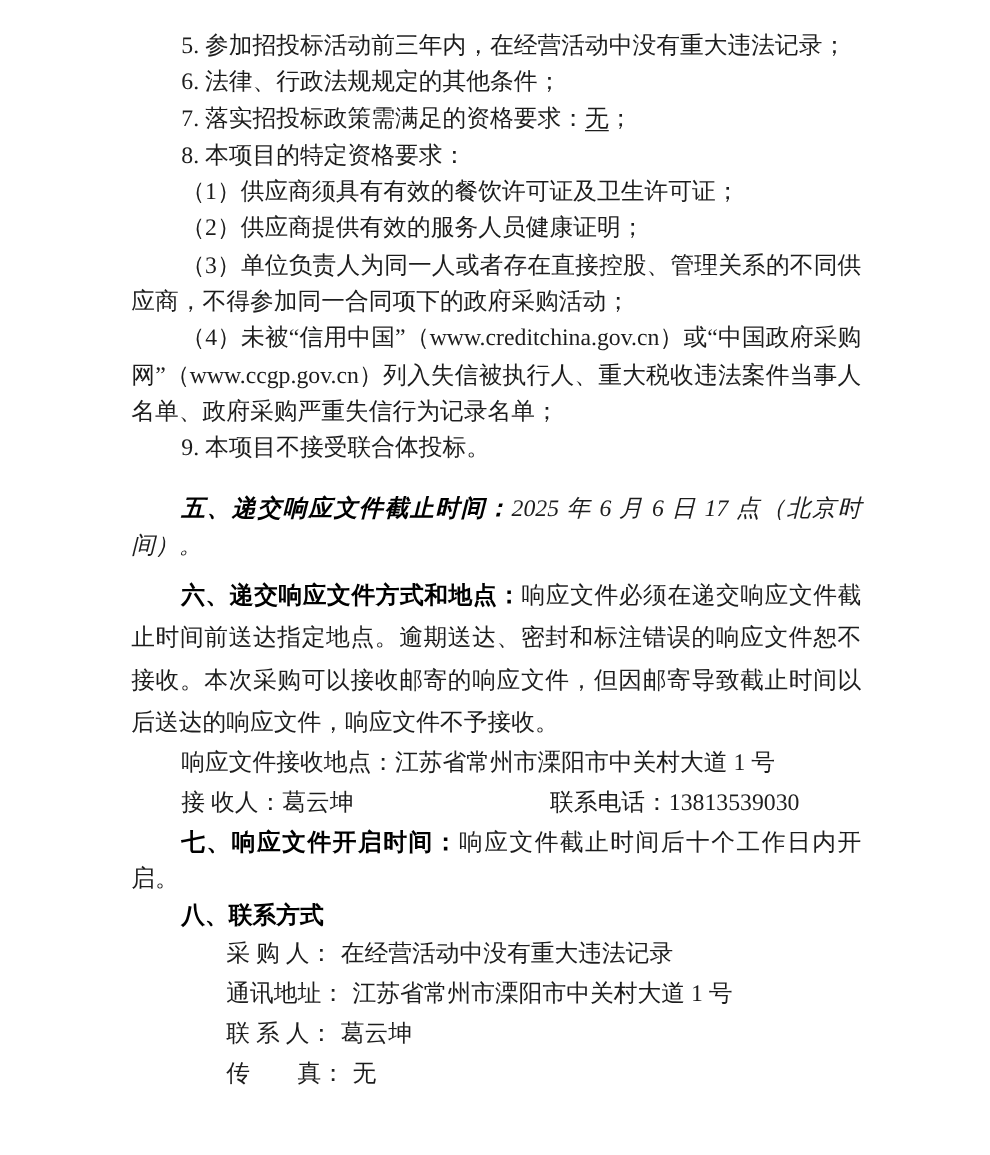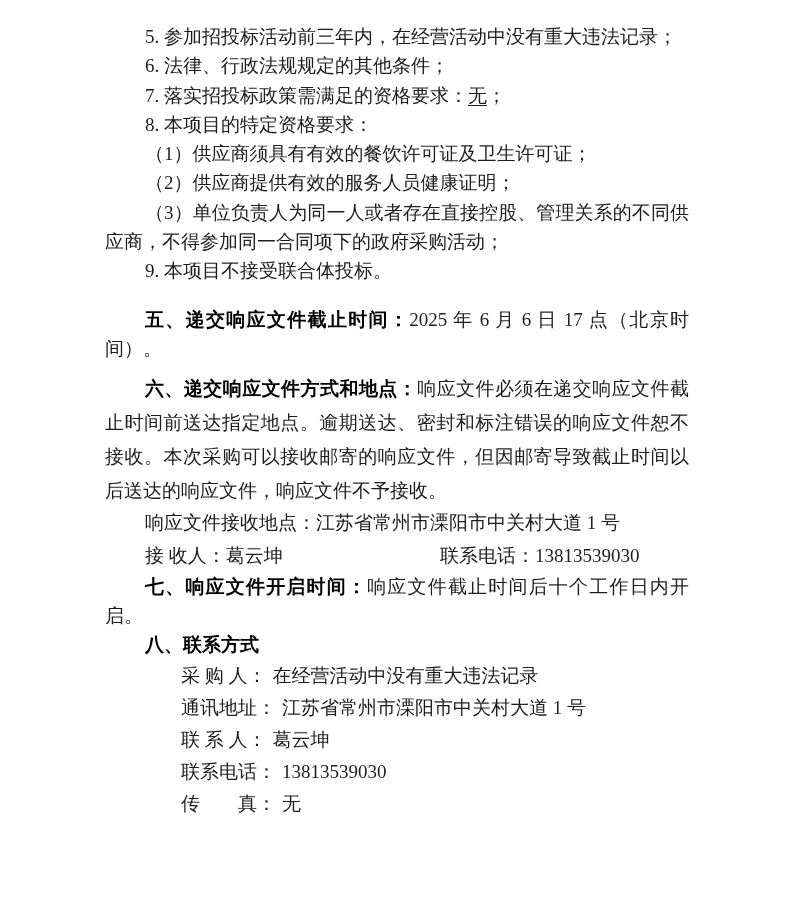--- a/index.html
+++ b/index.html
@@ -17,21 +17,21 @@
     font-size: 19px;
   }
   p { margin: 0; }
   .item {
     line-height: 29.3px;
     text-align: justify;
     text-indent: 40px;
   }
   .b { font-weight: bold; color: #000; }
   .u { text-decoration: underline; text-underline-offset: 3px; }
-  .sec5 { margin-top: 19px; }
+  .sec5 { margin-top: 19px; font-style: italic; }
   .sec6 { margin-top: 9px; }
   .para6 { line-height: 34px; }
   .recv-label { display: inline-block; width: 295px; text-indent: 0; }
   .row-gap { margin-top: 3px; }
   .row-gap2 { margin-top: 2px; }
   .contact-row {
     line-height: 32px;
     padding-left: 76px;
     text-align: left;
   }
@@ -43,34 +43,34 @@
 <div class="page">
   <div class="content">
 
     <p class="item">5. 参加招投标活动前三年内，在经营活动中没有重大违法记录；</p>
     <p class="item">6. 法律、行政法规规定的其他条件；</p>
     <p class="item"><span>7. 落实招投标政策需满足的资格要求：</span><span class="u">无</span><span>；</span></p>
     <p class="item">8. 本项目的特定资格要求：</p>
     <p class="item">（1）供应商须具有有效的餐饮许可证及卫生许可证；</p>
     <p class="item">（2）供应商提供有效的服务人员健康证明；</p>
     <p class="item">（3）单位负责人为同一人或者存在直接控股、管理关系的不同供应商，不得参加同一合同项下的政府采购活动；</p>
+    <p class="item">（4）未被“信用中国”（www.creditchina.gov.cn）或“中国政府采购网”（www.ccgp.gov.cn）列入失信被执行人、重大税收违法案件当事人名单、政府采购严重失信行为记录名单；</p>
     <p class="item">9. 本项目不接受联合体投标。</p>
 
     <p class="item sec5"><span class="b">五、递交响应文件截止时间：</span><span>2025 年 6 月 6 日 17 点（北京时间）。</span></p>
 
     <p class="item para6 sec6"><span class="b">六、递交响应文件方式和地点：</span><span>响应文件必须在递交响应文件截止时间前送达指定地点。逾期送达、密封和标注错误的响应文件恕不接收。本次采购可以接收邮寄的响应文件，但因邮寄导致截止时间以后送达的响应文件，响应文件不予接收。</span></p>
 
     <p class="item">响应文件接收地点：江苏省常州市溧阳市中关村大道 1 号</p>
 
     <p class="item row-gap"><span class="recv-label">接 收人：葛云坤</span><span>联系电话：13813539030</span></p>
 
     <p class="item row-gap2"><span class="b">七、响应文件开启时间：</span><span>响应文件截止时间后十个工作日内开启。</span></p>
 
     <p class="item"><span class="b">八、联系方式</span></p>
 
     <p class="contact-row"><span>采 购 人：</span><span class="val">在经营活动中没有重大违法记录</span></p>
     <p class="contact-row"><span>通讯地址：</span><span class="val">江苏省常州市溧阳市中关村大道 1 号</span></p>
     <p class="contact-row"><span>联 系 人：</span><span class="val">葛云坤</span></p>
-    <p class="contact-row"><span>联系电话：</span><span class="val">13813539030</span></p>
     <p class="contact-row"><span>传　　真：</span><span class="val">无</span></p>
 
   </div>
 </div>
 
 </body></html>

